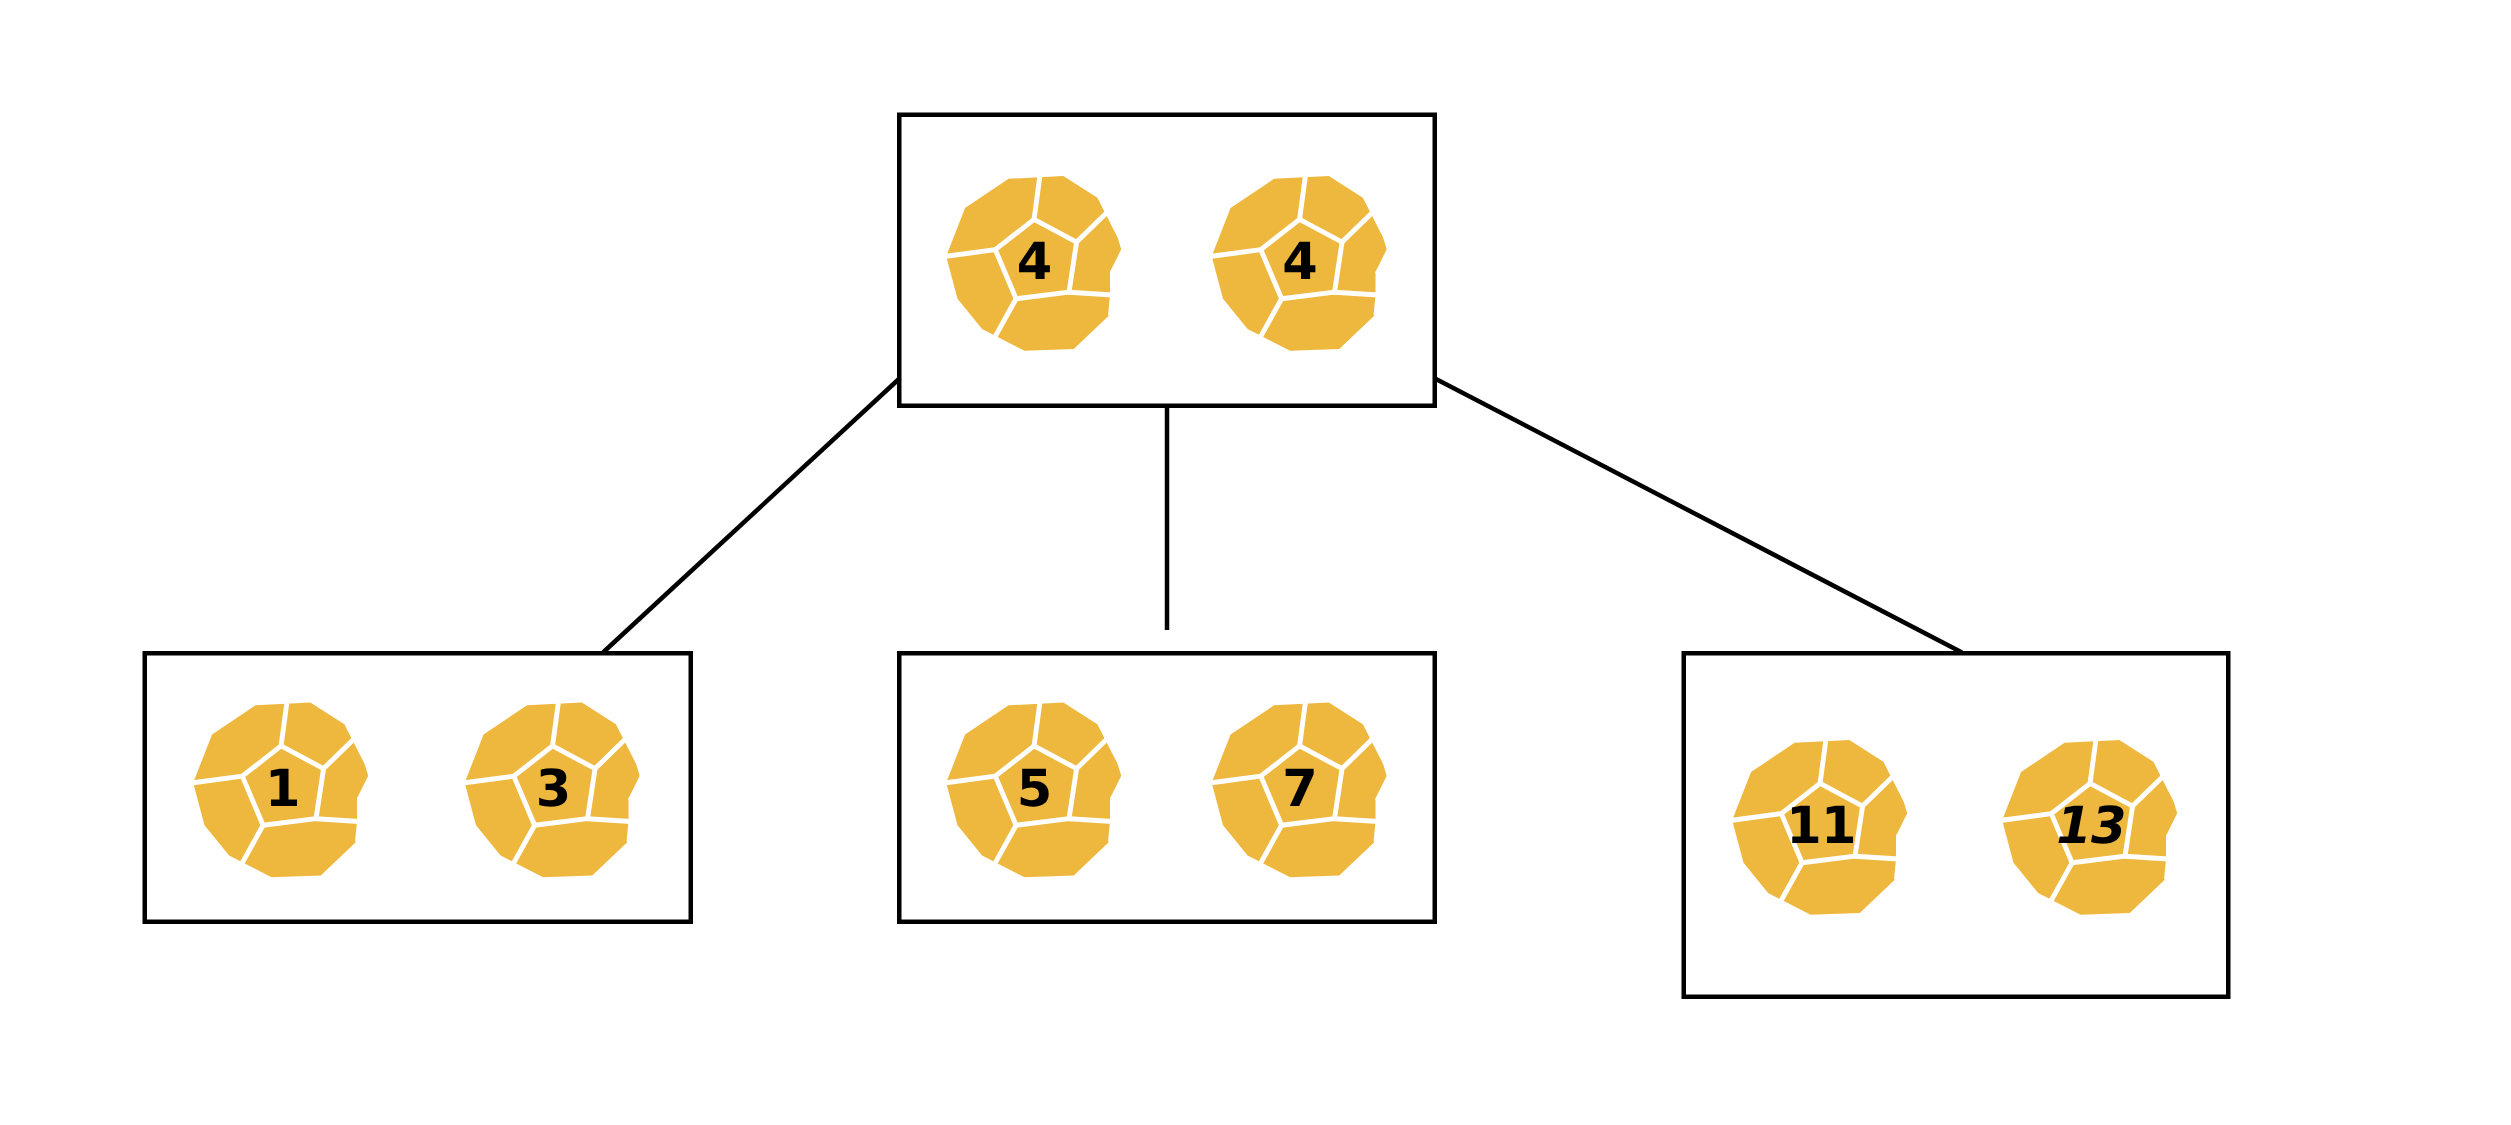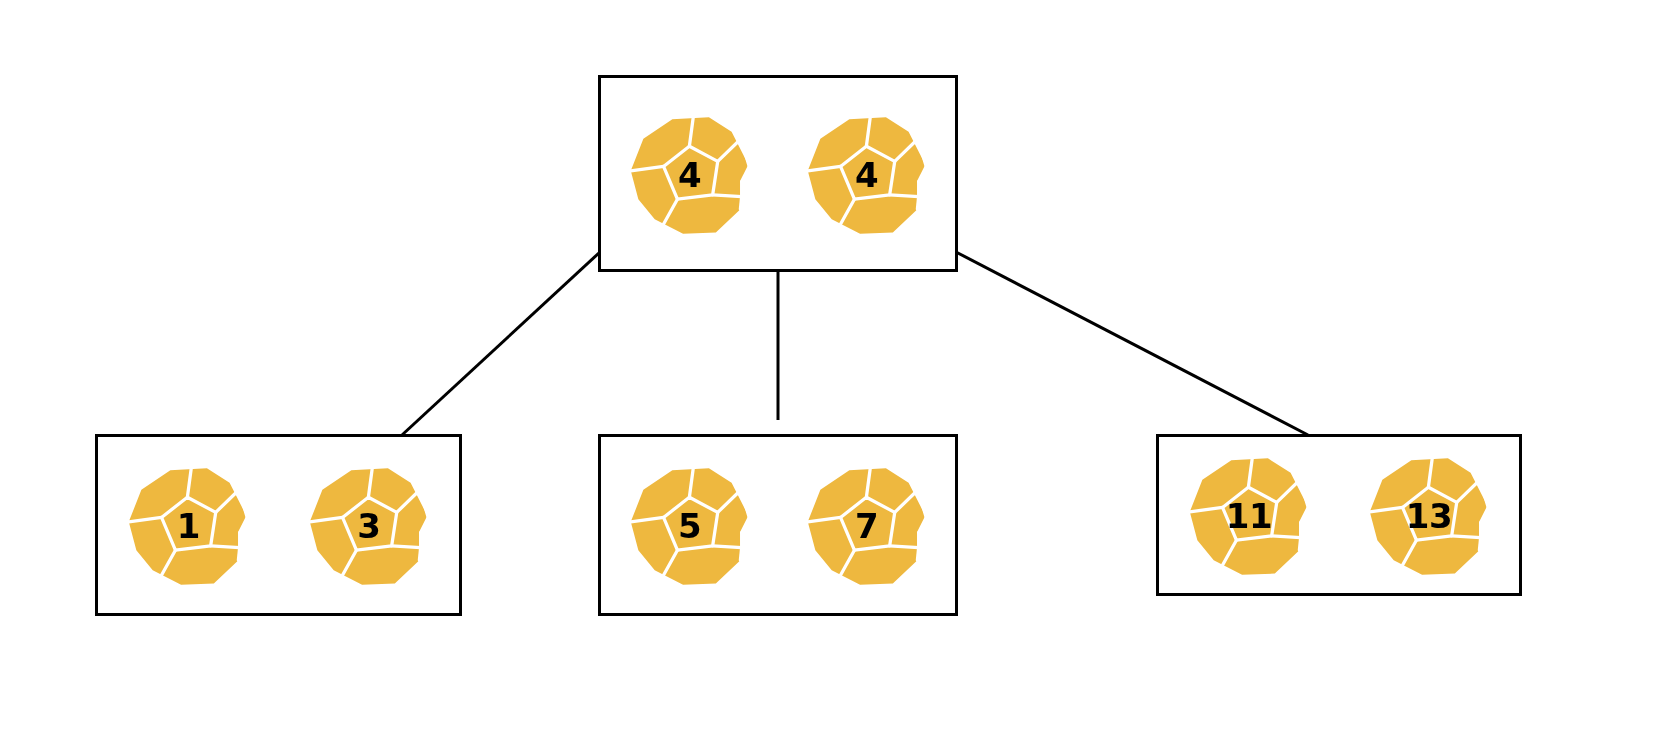--- a/index.html
+++ b/index.html
@@ -170,38 +170,38 @@
             <polyline points="68.0,66.5 91.0,68.0" fill="none" stroke="#FFFFFF" stroke-width="2.6" stroke-linejoin="round" stroke-linecap="round"></polyline>
             <polyline points="40.0,70.0 27.5,92.5" fill="none" stroke="#FFFFFF" stroke-width="2.6" stroke-linejoin="round" stroke-linecap="round"></polyline>
             <polyline points="90.5,22.0 97.0,44.0" fill="none" stroke="#FFFFFF" stroke-width="2.6" stroke-linejoin="round" stroke-linecap="round"></polyline>
             <polyline points="97.0,44.0 91.0,56.0" fill="none" stroke="#FFFFFF" stroke-width="2.6" stroke-linejoin="round" stroke-linecap="round"></polyline>
             <polyline points="91.0,56.0 91.0,68.0" fill="none" stroke="#FFFFFF" stroke-width="2.6" stroke-linejoin="round" stroke-linecap="round"></polyline>
             <polyline points="91.0,68.0 90.0,78.0" fill="none" stroke="#FFFFFF" stroke-width="2.6" stroke-linejoin="round" stroke-linecap="round"></polyline>
           </svg>
           <span class="die-label sz-leaf" style="transform: translate(0px, 1.26px);">7</span>
         </div>
       </div>
-      <div class="node-box" style="left: 1156px; top: 434px; width: 366px; height: 162px; border-color: rgb(0, 0, 0); border-width: 3px;">
+      <div class="node-box" style="left: 1121px; top: 434px; width: 366px; height: 232px; border-color: rgb(0, 0, 0); border-width: 3px;">
         <div class="die" style="width: 126px; height: 126px;">
           <svg viewBox="0 0 100 100" width="126" height="126">
             <polygon points="3.0,47.5 13.0,22.0 36.0,6.5 65.0,5.0 83.0,16.5 97.0,44.0 91.0,56.0 90.0,78.0 70.5,96.5 44.5,97.5 22.0,86.0 9.0,70.0" fill="#EEB83F"></polygon>
             <polyline points="29.0,44.0 49.5,28.0 72.0,40.0 68.0,66.5 40.0,70.0 29.0,44.0" fill="none" stroke="#FFFFFF" stroke-width="2.6" stroke-linejoin="round" stroke-linecap="round"></polyline>
             <polyline points="29.0,44.0 3.0,47.5" fill="none" stroke="#FFFFFF" stroke-width="2.6" stroke-linejoin="round" stroke-linecap="round"></polyline>
             <polyline points="49.5,28.0 52.5,5.6" fill="none" stroke="#FFFFFF" stroke-width="2.6" stroke-linejoin="round" stroke-linecap="round"></polyline>
             <polyline points="72.0,40.0 90.5,22.0" fill="none" stroke="#FFFFFF" stroke-width="2.6" stroke-linejoin="round" stroke-linecap="round"></polyline>
             <polyline points="68.0,66.5 91.0,68.0" fill="none" stroke="#FFFFFF" stroke-width="2.6" stroke-linejoin="round" stroke-linecap="round"></polyline>
             <polyline points="40.0,70.0 27.5,92.5" fill="none" stroke="#FFFFFF" stroke-width="2.6" stroke-linejoin="round" stroke-linecap="round"></polyline>
             <polyline points="90.5,22.0 97.0,44.0" fill="none" stroke="#FFFFFF" stroke-width="2.6" stroke-linejoin="round" stroke-linecap="round"></polyline>
             <polyline points="97.0,44.0 91.0,56.0" fill="none" stroke="#FFFFFF" stroke-width="2.6" stroke-linejoin="round" stroke-linecap="round"></polyline>
             <polyline points="91.0,56.0 91.0,68.0" fill="none" stroke="#FFFFFF" stroke-width="2.6" stroke-linejoin="round" stroke-linecap="round"></polyline>
             <polyline points="91.0,68.0 90.0,78.0" fill="none" stroke="#FFFFFF" stroke-width="2.6" stroke-linejoin="round" stroke-linecap="round"></polyline>
           </svg>
           <span class="die-label sz-leaf" style="transform: translate(0px, 1.26px);">11</span>
         </div>
-        <div class="die" style="width: 126px; height: 126px;">
+        <div class="die" style="width: 126px; height: 126px; font-style: italic;">
           <svg viewBox="0 0 100 100" width="126" height="126">
             <polygon points="3.0,47.5 13.0,22.0 36.0,6.5 65.0,5.0 83.0,16.5 97.0,44.0 91.0,56.0 90.0,78.0 70.5,96.5 44.5,97.5 22.0,86.0 9.0,70.0" fill="#EEB83F"></polygon>
             <polyline points="29.0,44.0 49.5,28.0 72.0,40.0 68.0,66.5 40.0,70.0 29.0,44.0" fill="none" stroke="#FFFFFF" stroke-width="2.6" stroke-linejoin="round" stroke-linecap="round"></polyline>
             <polyline points="29.0,44.0 3.0,47.5" fill="none" stroke="#FFFFFF" stroke-width="2.6" stroke-linejoin="round" stroke-linecap="round"></polyline>
             <polyline points="49.5,28.0 52.5,5.6" fill="none" stroke="#FFFFFF" stroke-width="2.6" stroke-linejoin="round" stroke-linecap="round"></polyline>
             <polyline points="72.0,40.0 90.5,22.0" fill="none" stroke="#FFFFFF" stroke-width="2.6" stroke-linejoin="round" stroke-linecap="round"></polyline>
             <polyline points="68.0,66.5 91.0,68.0" fill="none" stroke="#FFFFFF" stroke-width="2.6" stroke-linejoin="round" stroke-linecap="round"></polyline>
             <polyline points="40.0,70.0 27.5,92.5" fill="none" stroke="#FFFFFF" stroke-width="2.6" stroke-linejoin="round" stroke-linecap="round"></polyline>
             <polyline points="90.5,22.0 97.0,44.0" fill="none" stroke="#FFFFFF" stroke-width="2.6" stroke-linejoin="round" stroke-linecap="round"></polyline>
             <polyline points="97.0,44.0 91.0,56.0" fill="none" stroke="#FFFFFF" stroke-width="2.6" stroke-linejoin="round" stroke-linecap="round"></polyline>

